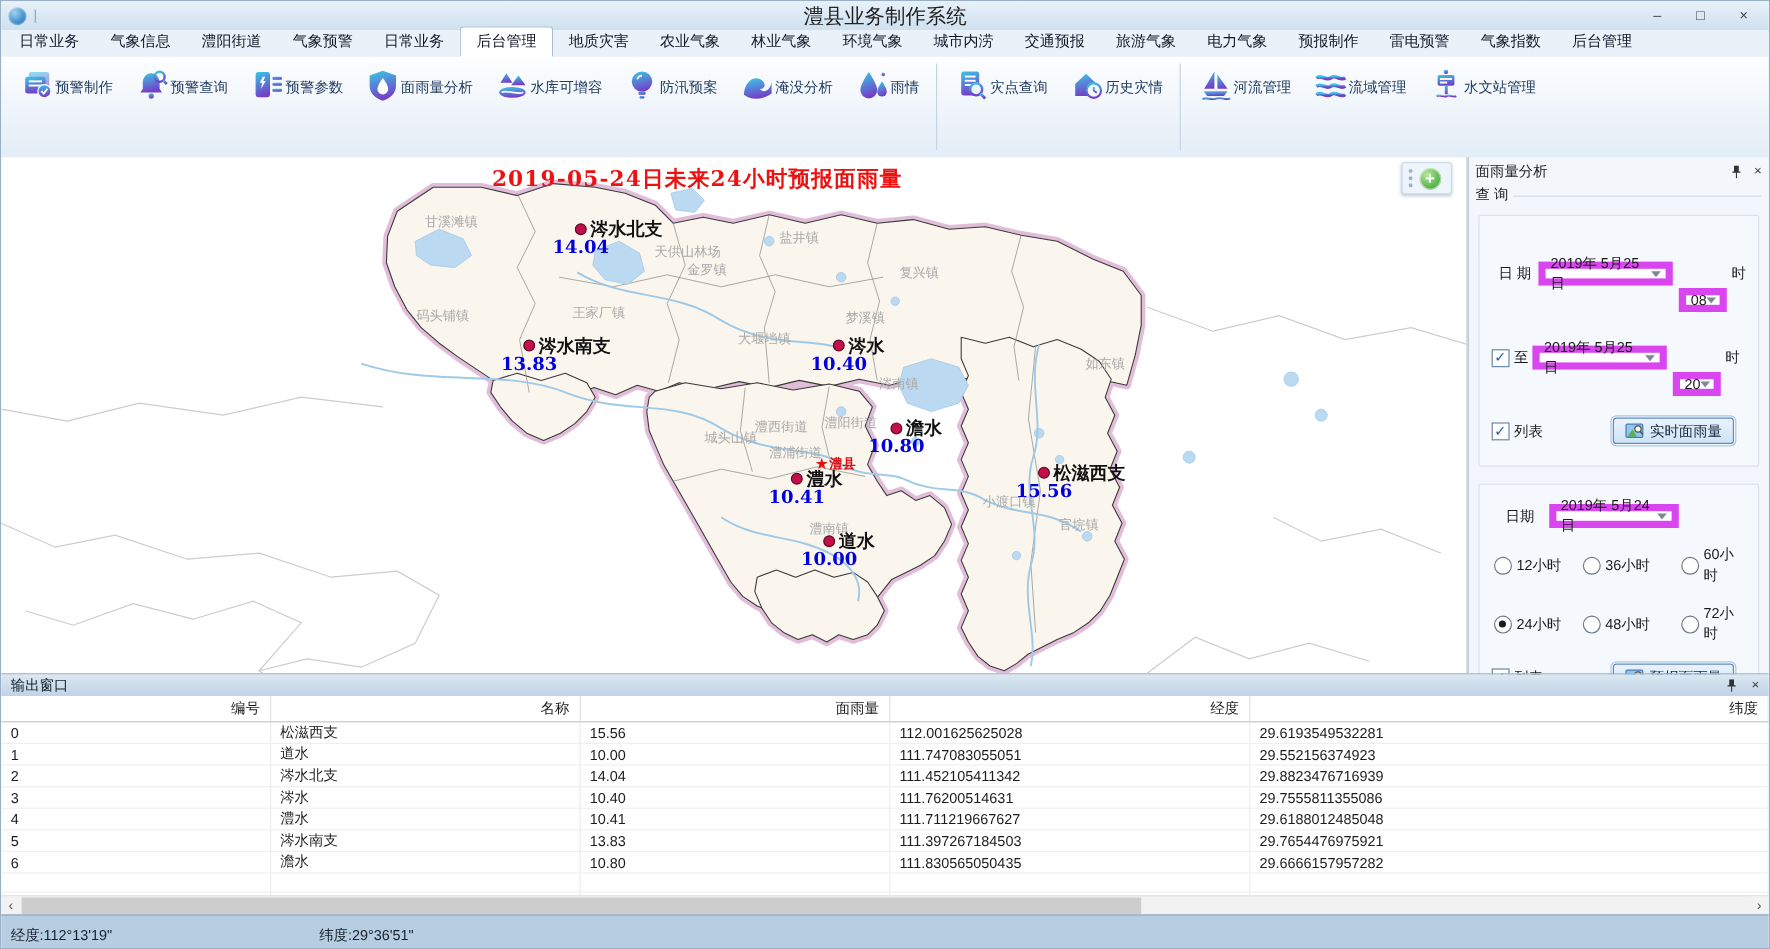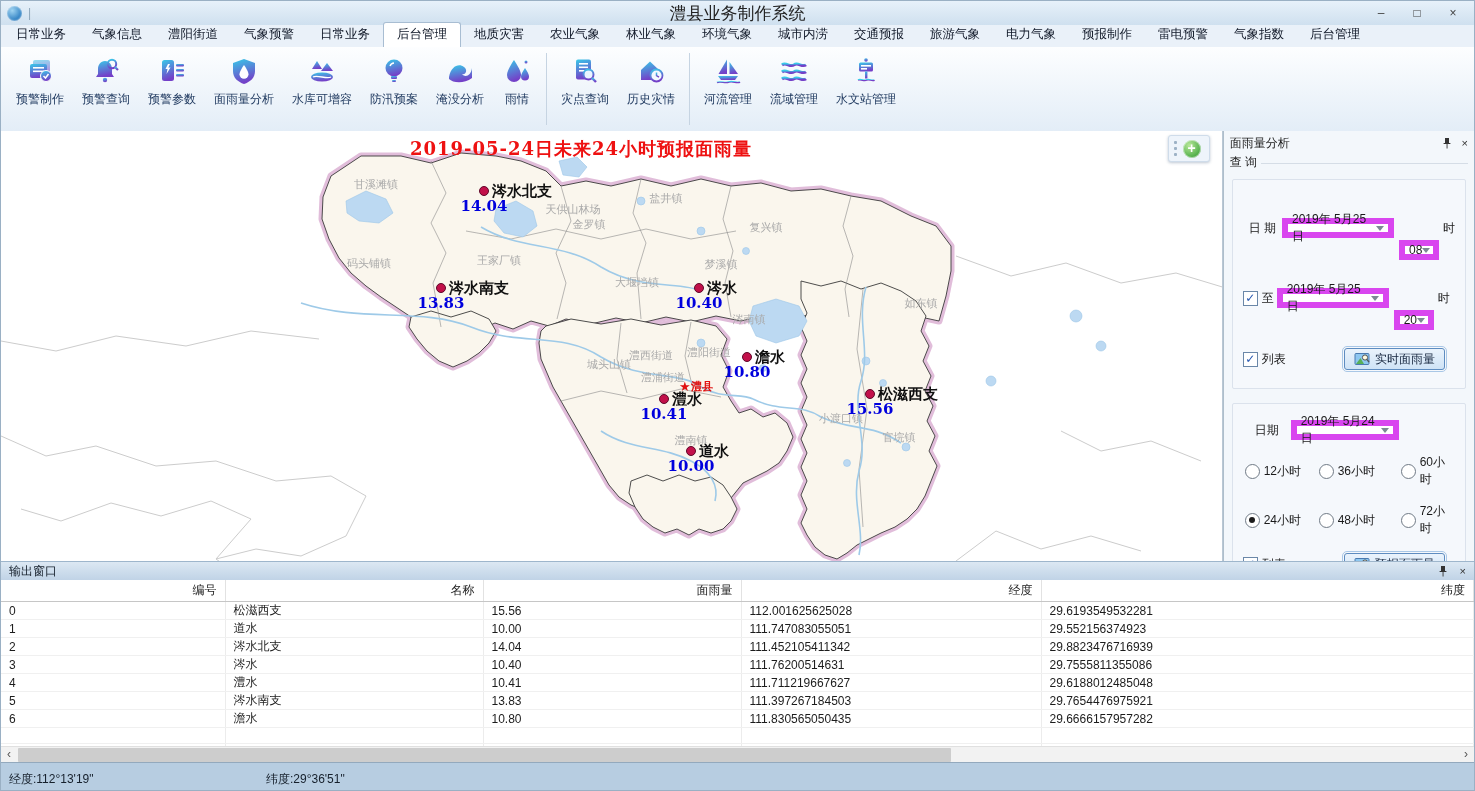--- a/index.html
+++ b/index.html
@@ -11,21 +11,21 @@
   .tb-sep{color:#8fa6ba;font-size:12px;margin-left:6px;}
   .tb-title{position:absolute;left:0;right:0;text-align:center;font-size:17px;color:#222;}
   .winbtns{margin-left:auto;display:flex;align-items:center;gap:22px;padding-right:14px;z-index:2;}
   .winbtn{font-size:12px;color:#444;width:14px;text-align:center;cursor:default;}
   
   .menubar{position:absolute;top:24px;left:0;right:0;height:22px;background:#eaf1f9;border-bottom:1px solid #cdd9e6;display:flex;align-items:flex-end;padding-left:2px;}
   .tab{padding:3px 13px 4px;font-size:12.5px;color:#101828;white-space:nowrap;}
   .tab.active{background:#fff;border:1px solid #a8bdd2;border-bottom:1px solid #fff;border-radius:3px 3px 0 0;margin-bottom:-1px;}
   
   .toolbar{position:absolute;top:46px;left:0;right:0;height:84px;background:linear-gradient(#fdfeff,#e3edf7);border-bottom:1px solid #c2d3e3;display:flex;align-items:flex-start;padding-left:6px;}
-  .tool{display:flex;flex-direction:column;align-items:center;padding:9px 9px 0;}
+  .tool{display:flex;align-items:center;padding:9px 9px 0;}
   .tool .ticon svg{width:30px;height:30px;display:block;}
   .tool .tlbl{margin-top:5px;font-size:12px;color:#203a60;white-space:nowrap;}
   .tsep{width:1px;align-self:stretch;background:#c6d4e2;margin:6px 5px;}
   
   .content{position:absolute;top:130px;left:0;height:430px;right:0;display:flex;}
   .map-area{position:relative;width:1230px;background:#fff;border-right:1px solid #b9c7d4;overflow:hidden;}
   .map-title{position:absolute;top:6px;left:0;width:1160px;text-align:center;font-family:"DejaVu Serif","Liberation Serif",serif;font-weight:bold;font-size:18px;color:#ee1111;letter-spacing:1px;pointer-events:none;}
   .zoom-panel{position:absolute;top:4px;right:12px;width:40px;height:25px;background:#eef4fb;border:1px solid #cfdcea;border-radius:3px;box-shadow:0 1px 3px rgba(40,70,110,.3);display:flex;align-items:center;}
   .grip{width:3px;height:3px;background:#9db2c6;border-radius:1px;margin-left:5px;box-shadow:0 6px 0 #9db2c6,0 -6px 0 #9db2c6;}
   .zoom-in{width:18px;height:18px;margin-left:6px;border-radius:50%;background:radial-gradient(circle at 35% 30%,#b8e89a,#57b24f 65%,#3c8f38);color:#fff;font-weight:bold;font-size:14px;line-height:17px;text-align:center;box-shadow:inset 0 0 0 1px rgba(255,255,255,.5);}

